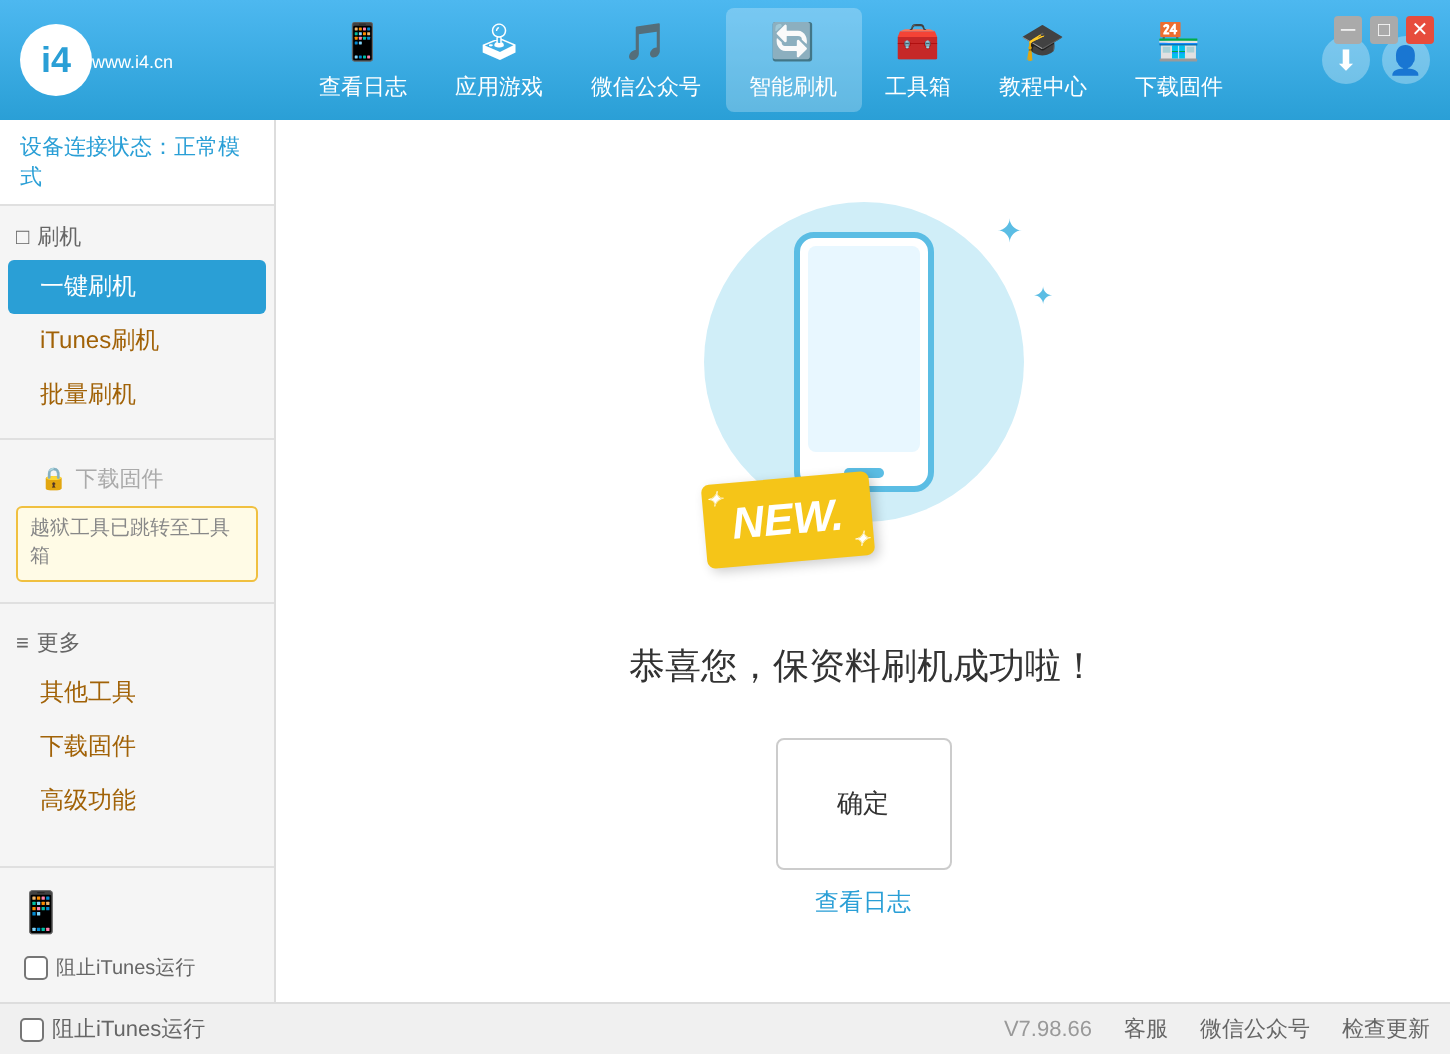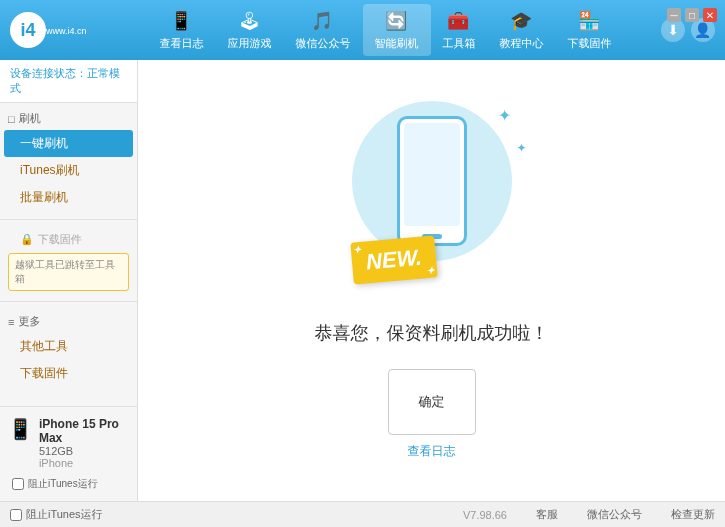--- a/index.html
+++ b/index.html
@@ -334,22 +334,22 @@
       background: #f0f0f0;
       border-top: 1px solid #ddd;
       display: flex;
       align-items: center;
       padding: 0 10px;
       font-size: 11px;
       color: #666;
       gap: 10px;
     }
     .footer-left { display: flex; align-items: center; gap: 4px; }
-    .footer-right { margin-left: auto; display: flex; align-items: center; gap: 1px; }
-    .footer-link { color: #666; cursor: pointer; margin-left: 28px; }
+    .footer-right { margin-left: auto; display: flex; align-items: center; gap: 16px; }
+    .footer-link { color: #666; cursor: pointer; }
     .footer-version { color: #999; }
 
     input[type="checkbox"] { width: 12px; height: 12px; cursor: pointer; }
   </style>
 </head>
 <body>
 
 <div class="window-controls">
   <div class="win-btn win-min">─</div>
   <div class="win-btn win-max">□</div>
@@ -428,31 +428,27 @@
 
     <div class="sidebar-divider"></div>
 
     <div class="sidebar-section">
       <div class="sidebar-section-header">
         <span>≡</span>
         <span>更多</span>
       </div>
       <div class="sidebar-item">其他工具</div>
       <div class="sidebar-item">下载固件</div>
+      <div class="sidebar-item">高级功能</div>
     </div>
 
     <div class="sidebar-bottom">
 
       <div class="device-info">
         <div class="device-icon">📱</div>
-        <div class="device-details">
-          <div class="device-name">iPhone 15 Pro Max</div>
-          <div class="device-spec">512GB</div>
-          <div class="device-type">iPhone</div>
-        </div>
       </div>
 
       <div class="sidebar-footer">
         <input type="checkbox" style="">
         <span>阻止iTunes运行</span>
       </div>
     </div>
   </div>
 
   <div class="main-content">

